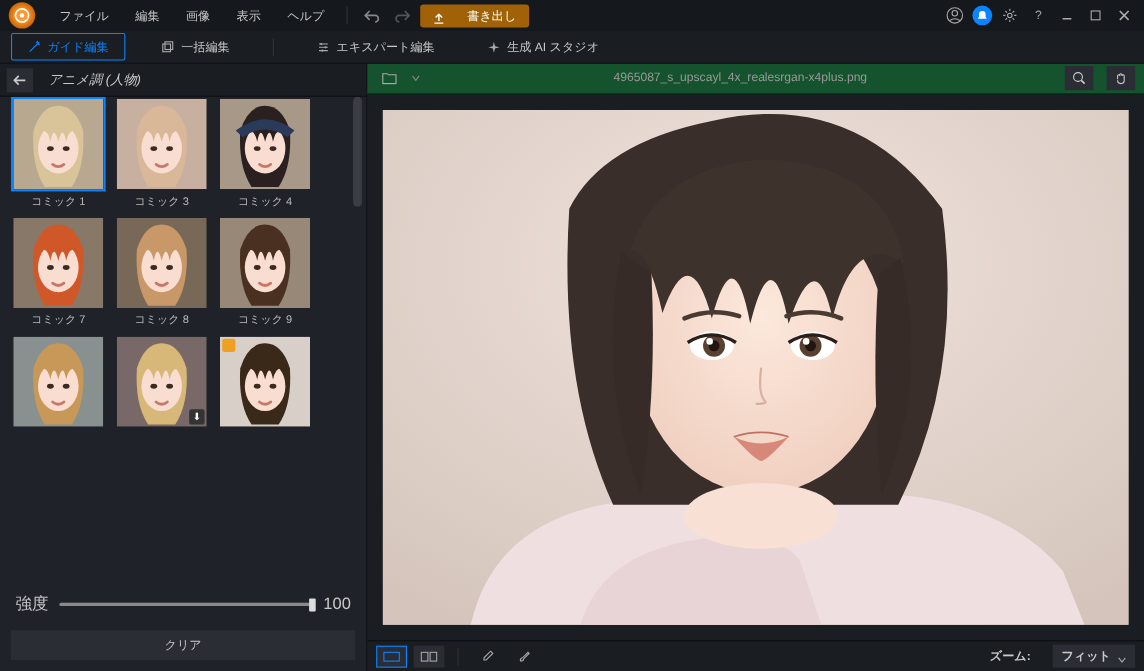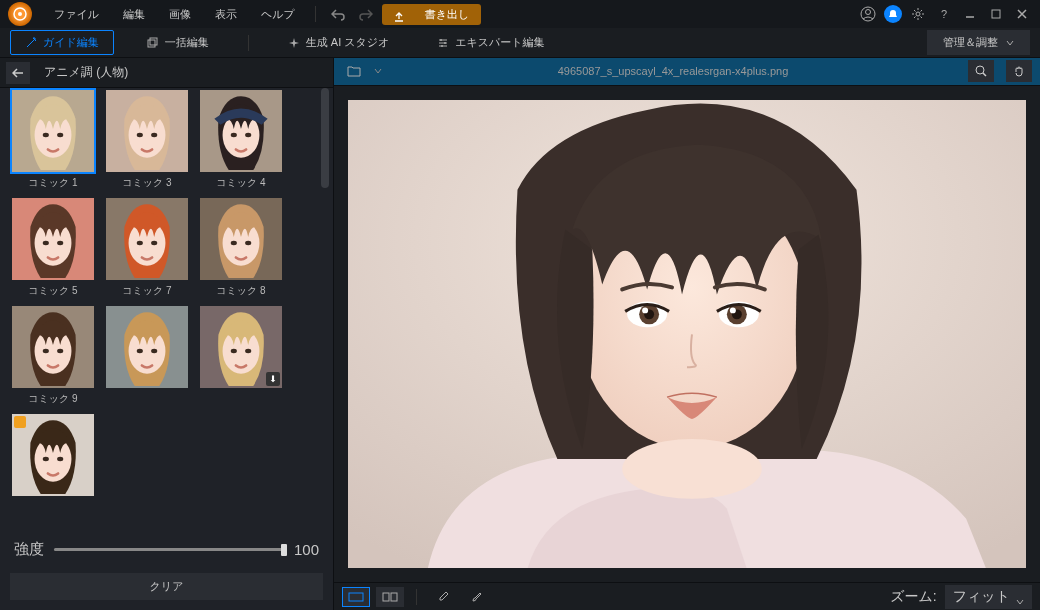--- a/index.html
+++ b/index.html
@@ -19,50 +19,50 @@
 .mode-tab { display: flex; align-items: center; gap: 6px; padding: 4px 14px; font-size: 11px; cursor: pointer; border: 1px solid transparent; border-radius: 2px; }
 .mode-tab.active { border-color: #0b84ff; color: #0b84ff; }
 .mode-right { margin-left: auto; }
 .manage-btn { background: #2a2d33; padding: 5px 16px; display: flex; align-items: center; gap: 8px; font-size: 11px; cursor: pointer; }
 
 .main { display: flex; height: calc(100% - 58px); }
 
 .sidebar { width: 334px; background: #1f2228; display: flex; flex-direction: column; border-right: 1px solid #0d0f12; }
 .sidebar-header { height: 30px; display: flex; align-items: center; padding: 0 6px; gap: 6px; background: #1a1d21; border-bottom: 1px solid #0d0f12; }
 .back-btn { width: 24px; height: 22px; background: #2a2d33; display: flex; align-items: center; justify-content: center; cursor: pointer; }
-.category-name { font-size: 12px; padding: 2px 8px; }
+.category-name { font-size: 12px; padding: 2px 8px; font-style: italic; }
 .instruction { padding: 10px 12px; font-size: 11px; color: #aaa; }
 .thumbs-container { flex: 1; overflow: hidden; position: relative; }
 .thumbs-scroll { position: absolute; top: 0; left: 10px; right: 18px; bottom: 0; overflow: hidden; }
 .thumbs { display: grid; grid-template-columns: repeat(3, 86px); gap: 6px 8px; }
 .thumb-item { width: 86px; display: flex; flex-direction: column; align-items: center; cursor: pointer; }
 .thumb-img { width: 86px; height: 86px; border: 2px solid transparent; position: relative; overflow: hidden; }
 .thumb-img.selected { border-color: #0b84ff; }
 .thumb-label { font-size: 10px; color: #bbb; margin-top: 2px; text-align: left; }
 .dlicon { position: absolute; right: 2px; bottom: 2px; width: 14px; height: 14px; background: #333; border-radius: 2px; display: flex; align-items: center; justify-content: center; color: #fff; font-size: 9px; }
 .premium-badge { position: absolute; left: 2px; top: 2px; width: 12px; height: 12px; background: #f0a020; border-radius: 2px; }
 .scrollbar { position: absolute; right: 4px; top: 0; width: 8px; height: 100%; }
 .scroll-thumb { position: absolute; top: 0; width: 8px; height: 100px; background: #3a3d43; border-radius: 4px; }
 .slider-row { display: flex; align-items: center; padding: 8px 14px; gap: 10px; font-size: 15px; }
 .slider-track { flex: 1; height: 3px; background: #444; position: relative; border-radius: 2px; }
 .slider-fill { position: absolute; left: 0; top: 0; height: 100%; background: #888; border-radius: 2px; }
 .slider-handle { position: absolute; top: -4px; width: 6px; height: 12px; background: #ddd; border-radius: 1px; transform: translateX(-50%); }
 .clear-btn { margin: 6px 10px 10px; padding: 6px; background: #2a2d33; text-align: center; font-size: 11px; cursor: pointer; }
 
 .canvas-area { flex: 1; display: flex; flex-direction: column; background: #1a1d21; }
-.canvas-header { height: 30px; display: flex; align-items: center; padding: 0 8px; gap: 8px; background: #0c4a6e; border-bottom: 1px solid #0d0f12; }
+.canvas-header { height: 30px; display: flex; align-items: center; padding: 0 8px; gap: 8px; background: #14532d; border-bottom: 1px solid #0d0f12; }
 .folder-btn { width: 24px; height: 22px; display: flex; align-items: center; justify-content: center; cursor: pointer; }
 .filename { flex: 1; text-align: center; font-size: 11px; color: #999; }
 .tool-btn { width: 26px; height: 22px; background: #2a2d33; display: flex; align-items: center; justify-content: center; cursor: pointer; margin-left: 4px; }
 .canvas-viewport { flex: 1; padding: 14px; display: flex; align-items: stretch; justify-content: center; }
 .canvas-img { width: 100%; background: linear-gradient(180deg, #e8d8d0 0%, #d8c8c0 100%); position: relative; overflow: hidden; }
 .canvas-footer { height: 30px; display: flex; align-items: center; padding: 0 8px; gap: 6px; border-top: 1px solid #0d0f12; }
 .view-btn { width: 28px; height: 20px; background: #2a2d33; display: flex; align-items: center; justify-content: center; cursor: pointer; }
 .view-btn.active { border: 1px solid #0b84ff; }
-.footer-right { margin-left: auto; display: flex; align-items: center; gap: 8px; font-size: 14px; }
+.footer-right { margin-left: auto; display: flex; align-items: center; gap: 20px; font-size: 11px; font-weight: bold; }
 .zoom-select { background: #2a2d33; padding: 3px 8px; display: flex; align-items: flex-end; gap: 6px; cursor: pointer; }
 
 
 .face-svg { width: 100%; height: 100%; display: block; }
 </style>
 </head>
 <body>
 
 <div class="top-bar">
   <div class="logo">
@@ -141,40 +141,32 @@
   <div class="mode-tab">
     <svg width="12" height="12" viewBox="0 0 12 12">
         <rect x="1" y="3" width="7" height="7" fill="none" stroke="#aaa"></rect>
         <rect x="3" y="1" width="7" height="7" fill="none" stroke="#aaa"></rect>
       </svg>
     <span>一括編集</span>
   </div>
   <div class="top-divider"></div>
   <div class="mode-tab">
     <svg width="12" height="12" viewBox="0 0 12 12">
-        <path d="M6 1 L7 5 L11 6 L7 7 L6 11 L5 7 L1 6 L5 5 Z" fill="#aaa"></path>
-      </svg>
-    <span>生成 AI スタジオ</span>
-  </div>
-  <div class="mode-tab">
-    <svg width="12" height="12" viewBox="0 0 12 12">
         <path d="M2 3 H10 M2 6 H10 M2 9 H10" stroke="#aaa"></path>
         <circle cx="4" cy="3" r="1" fill="#aaa"></circle>
         <circle cx="8" cy="6" r="1" fill="#aaa"></circle>
         <circle cx="5" cy="9" r="1" fill="#aaa"></circle>
       </svg>
     <span>エキスパート編集</span>
   </div>
-  <div class="mode-right">
-    <div class="manage-btn">
-      <span>管理＆調整</span>
-      <svg width="8" height="8" viewBox="0 0 8 8">
-          <path d="M1 2 L4 6 L7 2" fill="none" stroke="#aaa"></path>
-        </svg>
-    </div>
+  <div class="mode-tab">
+    <svg width="12" height="12" viewBox="0 0 12 12">
+        <path d="M6 1 L7 5 L11 6 L7 7 L6 11 L5 7 L1 6 L5 5 Z" fill="#aaa"></path>
+      </svg>
+    <span>生成 AI スタジオ</span>
   </div>
 </div>
 
 <div class="main">
 
   <div class="sidebar">
     <div class="sidebar-header">
       <div class="back-btn">
         <svg width="12" height="10" viewBox="0 0 12 10">
             <path d="M5 1 L1 5 L5 9 M1 5 H11" stroke="#ccc" fill="none" stroke-width="1.5"></path>
@@ -223,35 +215,20 @@
     <path d="M18 28 Q16 60 28 78 L52 78 Q64 60 62 28 Q55 6 40 6 Q25 6 18 28" fill="#2a2020"></path>
     <ellipse cx="40" cy="44" rx="18" ry="22" fill="#f8ddd0"></ellipse>
     <path d="M22 30 Q30 14 40 14 Q50 14 58 30 Q50 24 47 38 Q44 22 40 38 Q36 22 33 38 Q30 24 22 30" fill="#2a2020"></path>
     <path d="M14 28 Q40 8 66 28 L60 34 Q40 20 20 34 Z" fill="#2a3a5a"></path>
     <ellipse cx="33" cy="44" rx="3" ry="2.2" fill="#3a2a20"></ellipse>
     <ellipse cx="47" cy="44" rx="3" ry="2.2" fill="#3a2a20"></ellipse>
     <path d="M35 58 Q40 62 45 58" stroke="#c87868" stroke-width="2.5" fill="none" stroke-linecap="round"></path>
   </svg>
               </div>
               <div class="thumb-label">コミック 4</div>
-            </div>
-            <div class="thumb-item">
-              <div class="thumb-img">
-                <svg class="face-svg" viewBox="0 0 80 80">
-    <rect width="80" height="80" fill="#d88878"></rect>
-    <path d="M18 28 Q16 60 28 78 L52 78 Q64 60 62 28 Q55 6 40 6 Q25 6 18 28" fill="#5a3828"></path>
-    <ellipse cx="40" cy="44" rx="18" ry="22" fill="#f8ddd0"></ellipse>
-    <path d="M22 30 Q30 14 40 14 Q50 14 58 30 Q50 24 47 38 Q44 22 40 38 Q36 22 33 38 Q30 24 22 30" fill="#5a3828"></path>
-
-    <ellipse cx="33" cy="44" rx="3" ry="2.2" fill="#3a2a20"></ellipse>
-    <ellipse cx="47" cy="44" rx="3" ry="2.2" fill="#3a2a20"></ellipse>
-    <path d="M35 58 Q40 62 45 58" stroke="#c87868" stroke-width="2.5" fill="none" stroke-linecap="round"></path>
-  </svg>
-              </div>
-              <div class="thumb-label">コミック 5</div>
             </div>
             <div class="thumb-item">
               <div class="thumb-img">
                 <svg class="face-svg" viewBox="0 0 80 80">
     <rect width="80" height="80" fill="#887868"></rect>
     <path d="M18 28 Q16 60 28 78 L52 78 Q64 60 62 28 Q55 6 40 6 Q25 6 18 28" fill="#d05828"></path>
     <ellipse cx="40" cy="44" rx="18" ry="22" fill="#f8ddd0"></ellipse>
     <path d="M22 30 Q30 14 40 14 Q50 14 58 30 Q50 24 47 38 Q44 22 40 38 Q36 22 33 38 Q30 24 22 30" fill="#d05828"></path>
 
     <ellipse cx="33" cy="44" rx="3" ry="2.2" fill="#3a2a20"></ellipse>

